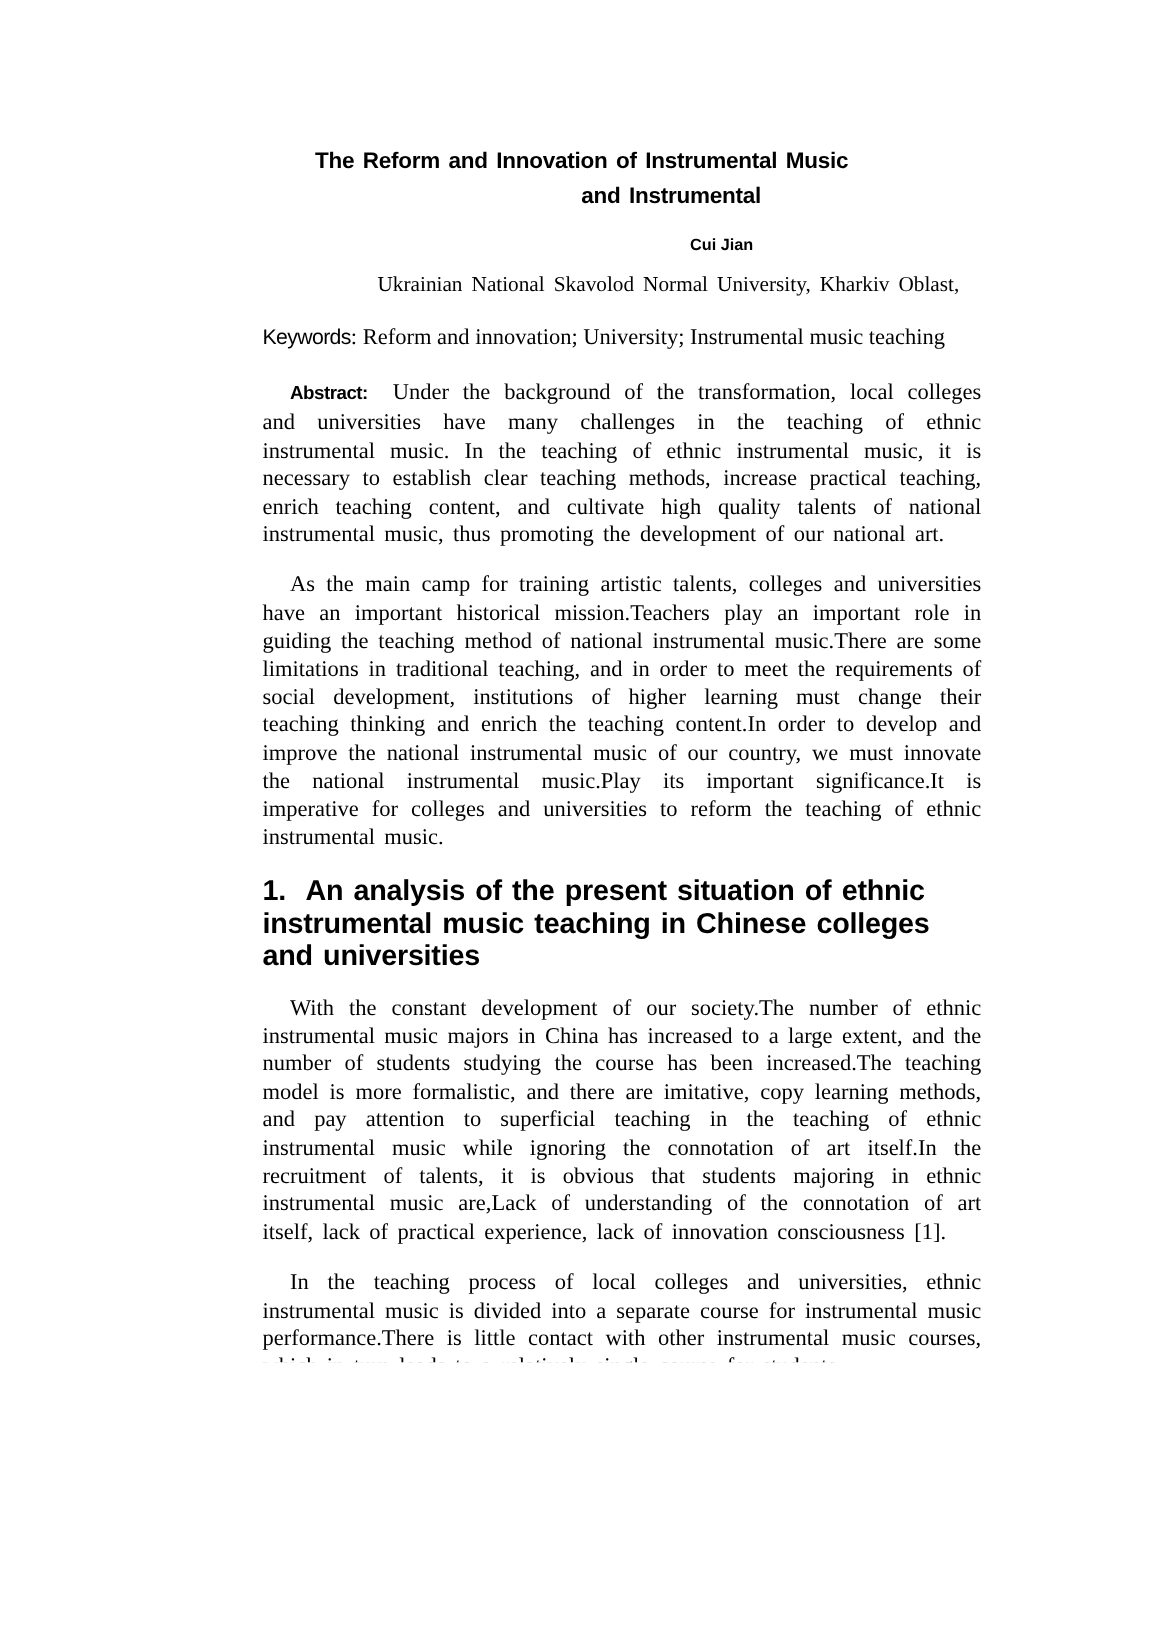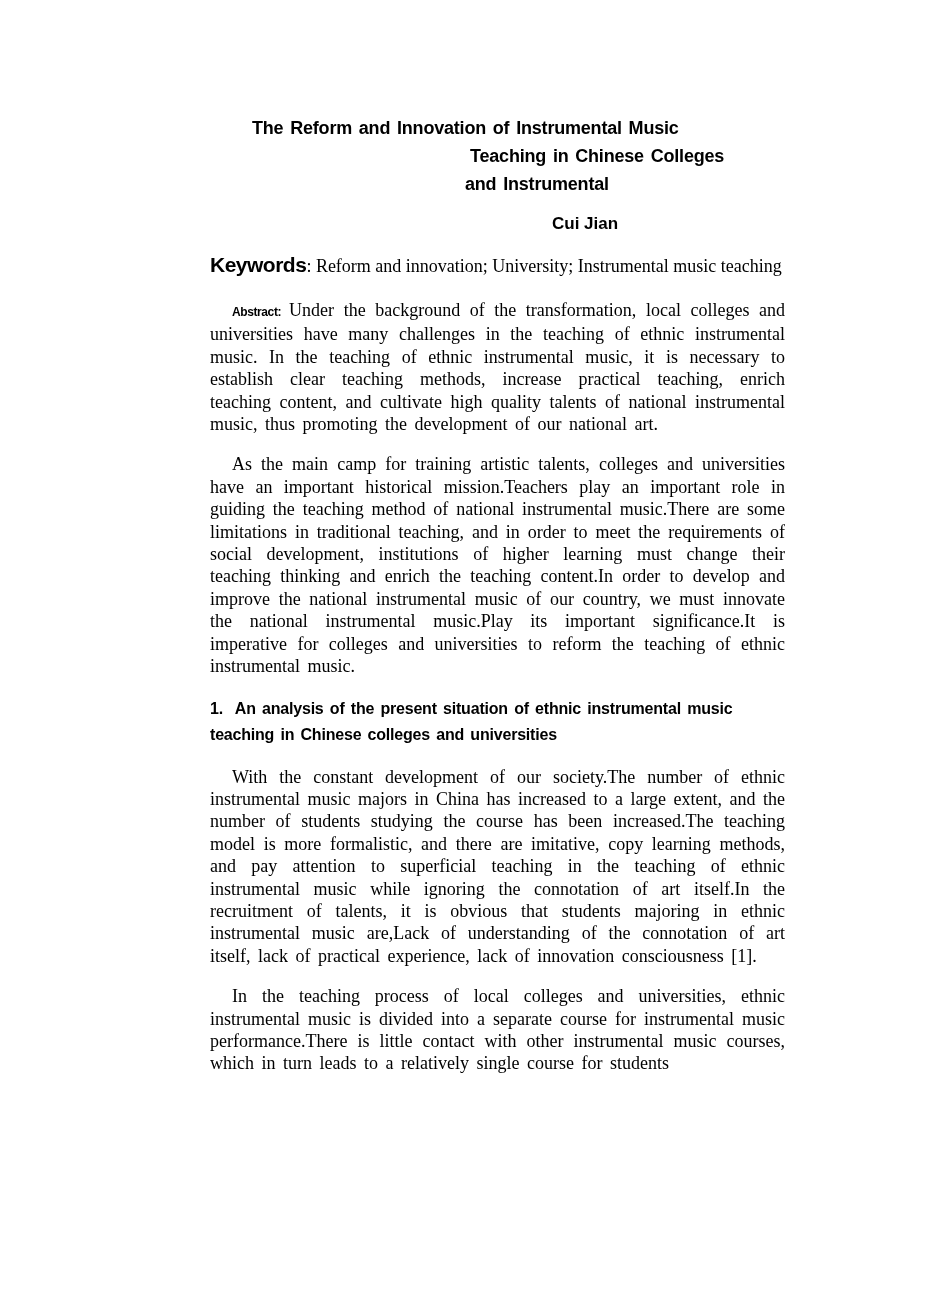--- a/index.html
+++ b/index.html
@@ -31,86 +31,86 @@
   }
   .title-line.t1 { margin-left: 42px; }
   .title-line.t2 { margin-left: 260px; }
   .title-line.t3 { margin-left: 255px; }
   
   .author {
     margin-top: 14px;
     margin-left: 342px;
     font-family: "Liberation Sans", sans-serif;
     font-weight: bold;
-    font-size: 17px;
+    font-size: 13px;
     line-height: 24px;
   }
   .affiliation {
     margin-top: 6px;
     margin-left: 92px;
     font-size: 17px;
     line-height: 27px;
     word-spacing: 3px;
   }
   
   .keywords {
     margin: 17px 0 0 0;
     font-size: 18px;
     line-height: 23px;
   }
   .kw-label {
     font-family: "Liberation Sans", sans-serif;
-    font-weight: bold;
-    font-size: 21px;
+    font-weight: normal;
+    font-size: 17px;
     letter-spacing: -0.5px;
   }
   
   .para {
     margin: 18px 0 0 0;
     font-size: 18px;
     line-height: 22.4px;
     text-align: justify;
     text-indent: 22px;
     word-spacing: 3px;
   }
   .para.abstract { margin-top: 21px; }
   .abs-label {
     font-family: "Liberation Sans", sans-serif;
     font-weight: bold;
-    font-size: 12px;
+    font-size: 15px;
     letter-spacing: -0.4px;
-    margin-right: 8px;
+    margin-right: 20px;
   }
   
   .heading {
     margin: 18px 0 0 0;
     font-family: "Liberation Sans", sans-serif;
     font-weight: bold;
-    font-size: 16px;
+    font-size: 23px;
     line-height: 26px;
     letter-spacing: -0.2px;
     word-spacing: 2px;
     white-space: pre-wrap;
     text-align: left;
   }
 </style>
 </head>
 <body>
 
 <div class="page">
 
   <header class="title-block">
     <div class="title-line t1">The Reform and Innovation of Instrumental Music</div>
-    <div class="title-line t2">Teaching in Chinese Colleges</div>
     <div class="title-line t3">and Instrumental</div>
   </header>
 
   <div class="author">Cui Jian</div>
 
   <div class="affiliation">
+    <div>Ukrainian National Skavolod Normal University, Kharkiv Oblast,</div>
   </div>
 
   <p class="keywords"><span class="kw-label">Keywords</span><span>: Reform and innovation; University; Instrumental music teaching</span></p>
 
   <p class="para abstract"><span class="abs-label">Abstract:</span><span>Under the background of the transformation, local colleges and universities have many challenges in the teaching of ethnic instrumental music. In the teaching of ethnic instrumental music, it is necessary to establish clear teaching methods, increase practical teaching, enrich teaching content, and cultivate high quality talents of national instrumental music, thus promoting the development of our national art.</span></p>
 
   <p class="para">As the main camp for training artistic talents, colleges and universities have an important historical mission.Teachers play an important role in guiding the teaching method of national instrumental music.There are some limitations in traditional teaching, and in order to meet the requirements of social development, institutions of higher learning must change their teaching thinking and enrich the teaching content.In order to develop and improve the national instrumental music of our country, we must innovate the national instrumental music.Play its important significance.It is imperative for colleges and universities to reform the teaching of ethnic instrumental music.</p>
 
   <h2 class="heading">1.  An analysis of the present situation of ethnic instrumental music teaching in Chinese colleges and universities</h2>
 

